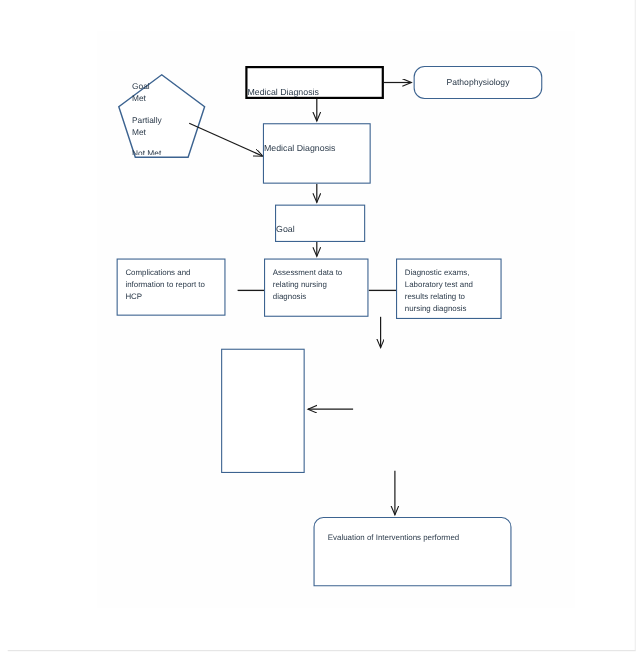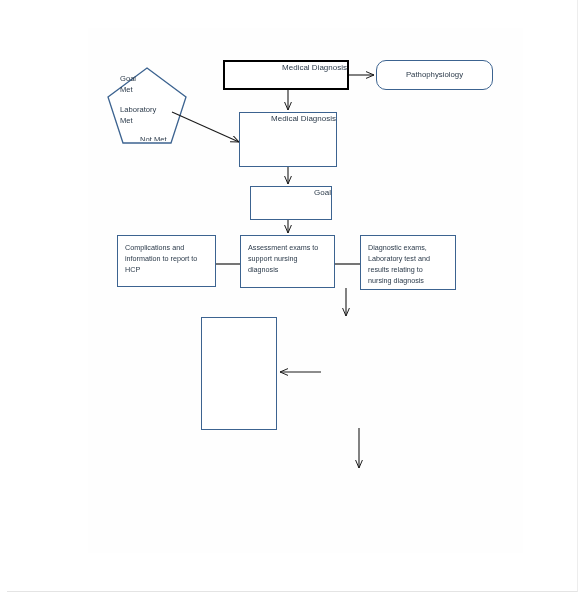--- a/index.html
+++ b/index.html
@@ -51,22 +51,22 @@
     line-height: 1.5;
   }
   .node .label {
     display: block;
     color: #2b3a4a;
   }
   .node.black-border {
     border: 2px solid #000000;
   }
   .title-top {
-    text-align: right;
-    padding-top: 0;
+    text-align: left;
+    padding-top: 16px;
     font-size: 8px;
   }
   .body-text {
     padding: 6px 7px 0 7px;
     text-align: left;
     font-size: 7.2px;
     line-height: 1.55;
   }
   .centered-box {
     display: flex;
@@ -135,52 +135,55 @@
     <line x1="346" y1="288" x2="346" y2="316" stroke="#1a1a1a" stroke-width="1.1" marker-end="url(#arr)"></line>
 
     <line x1="321" y1="372" x2="280" y2="372" stroke="#1a1a1a" stroke-width="1.1" marker-end="url(#arr)"></line>
 
     <line x1="359" y1="428" x2="359" y2="468" stroke="#1a1a1a" stroke-width="1.1" marker-end="url(#arr)"></line>
   </svg>
 
   <div>
     <div class="pent-text" style="left:120px; top:73px;">Goal</div>
     <div class="pent-text" style="left:120px; top:84px;">Met</div>
-    <div class="pent-text" style="left:120px; top:104px;">Laboratory</div>
+    <div class="pent-text" style="left:120px; top:104px;">Partially</div>
     <div class="pent-text" style="left:120px; top:115px;">Met</div>
-    <div class="pent-text clipped" style="left:120px; top:134px;padding-left:20px;">Not Met</div>
+    <div class="pent-text clipped" style="left:120px; top:134px;">Not Met</div>
   </div>
 
   <div class="node black-border" style="left:223px; top:60px; width:126px; height:30px;">
     <span class="label title-top">Medical Diagnosis</span>
   </div>
 
   <div class="node rounded centered-box" style="left:376px; top:60px; width:117px; height:30px;">
     <span class="label">Pathophysiology</span>
   </div>
 
   <div class="node" style="left:239px; top:112px; width:98px; height:55px;">
     <span class="label title-top">Medical Diagnosis</span>
   </div>
 
   <div class="node" style="left:250px; top:186px; width:82px; height:34px;">
     <span class="label title-top">Goal</span>
   </div>
 
-  <div class="node" style="left:117px; top:235px; width:99px; height:52px;">
+  <div class="node" style="left:106px; top:235px; width:99px; height:52px;">
     <span class="label body-text">Complications and information to report to HCP</span>
   </div>
 
   <div class="node" style="left:240px; top:235px; width:95px; height:53px;">
-    <span class="label body-text">Assessment exams to support nursing diagnosis</span>
+    <span class="label body-text">Assessment data to relating nursing diagnosis</span>
   </div>
 
   <div class="node" style="left:360px; top:235px; width:96px; height:55px;">
     <span class="label body-text">Diagnostic exams, Laboratory test and results relating to nursing diagnosis</span>
   </div>
 
   <div class="node" style="left:201px; top:317px; width:76px; height:113px;">
     <span class="label body-text"></span>
   </div>
 
 
+  <div class="node rounded-top" style="left:285px; top:470px; width:180px; height:63px;">
+    <span class="label body-text" style="padding-top:12px; padding-left:12px;">Evaluation of Interventions performed</span>
+  </div>
 
 </div>
 
 </body></html>

